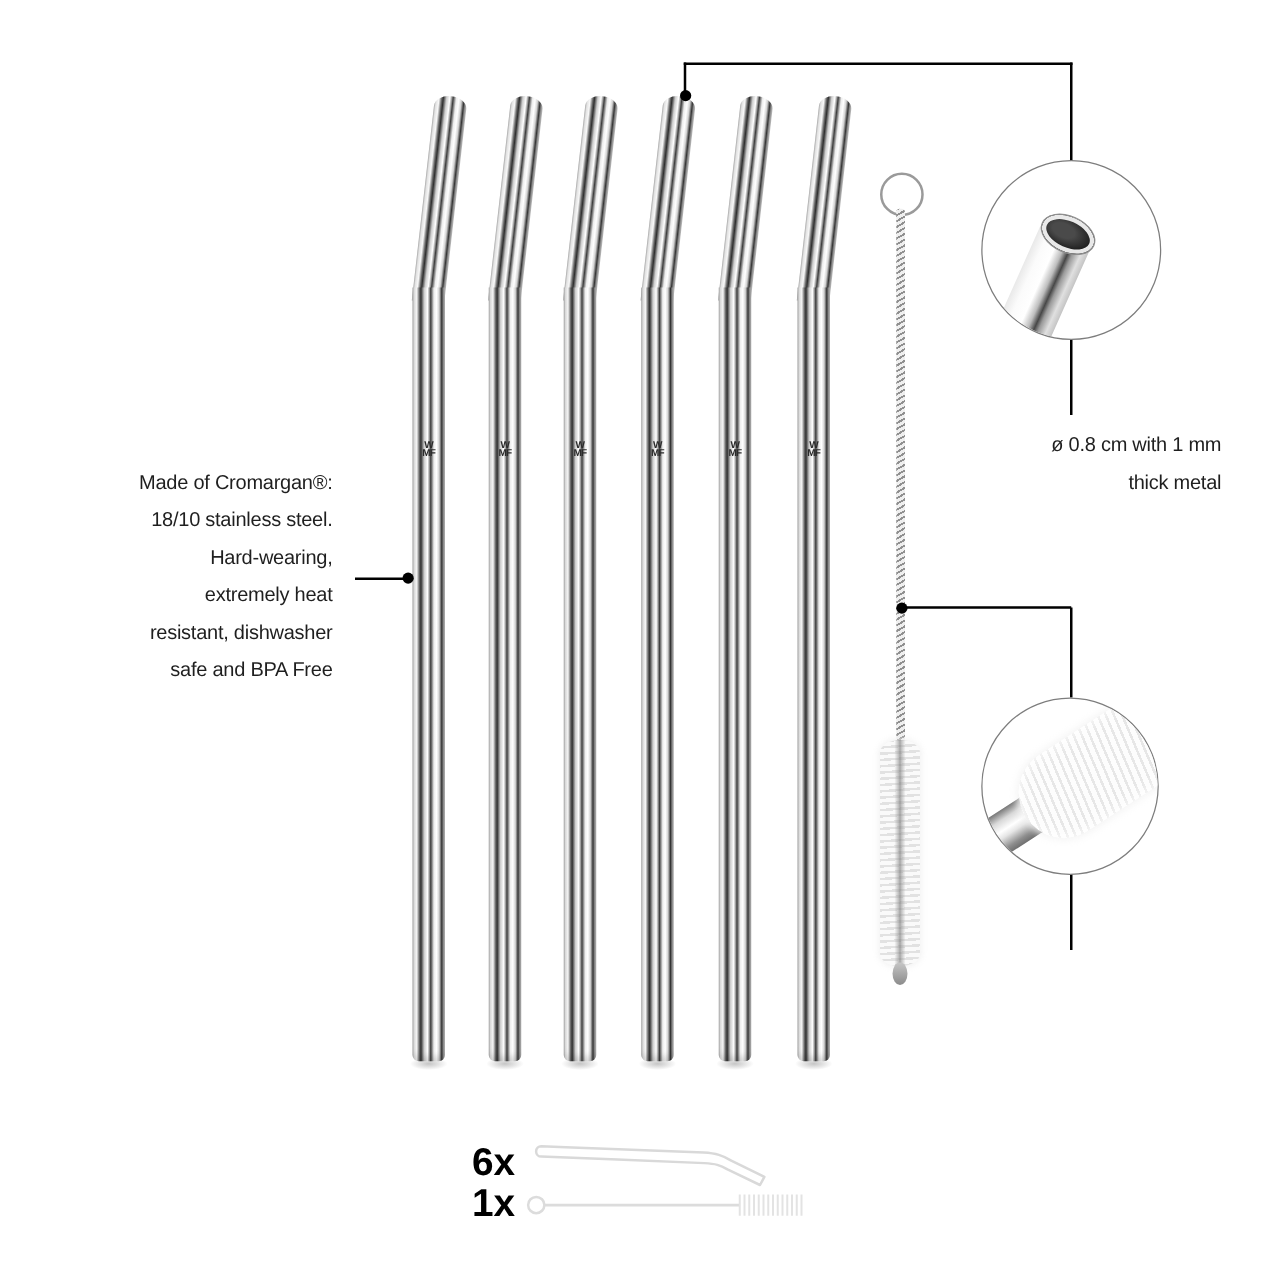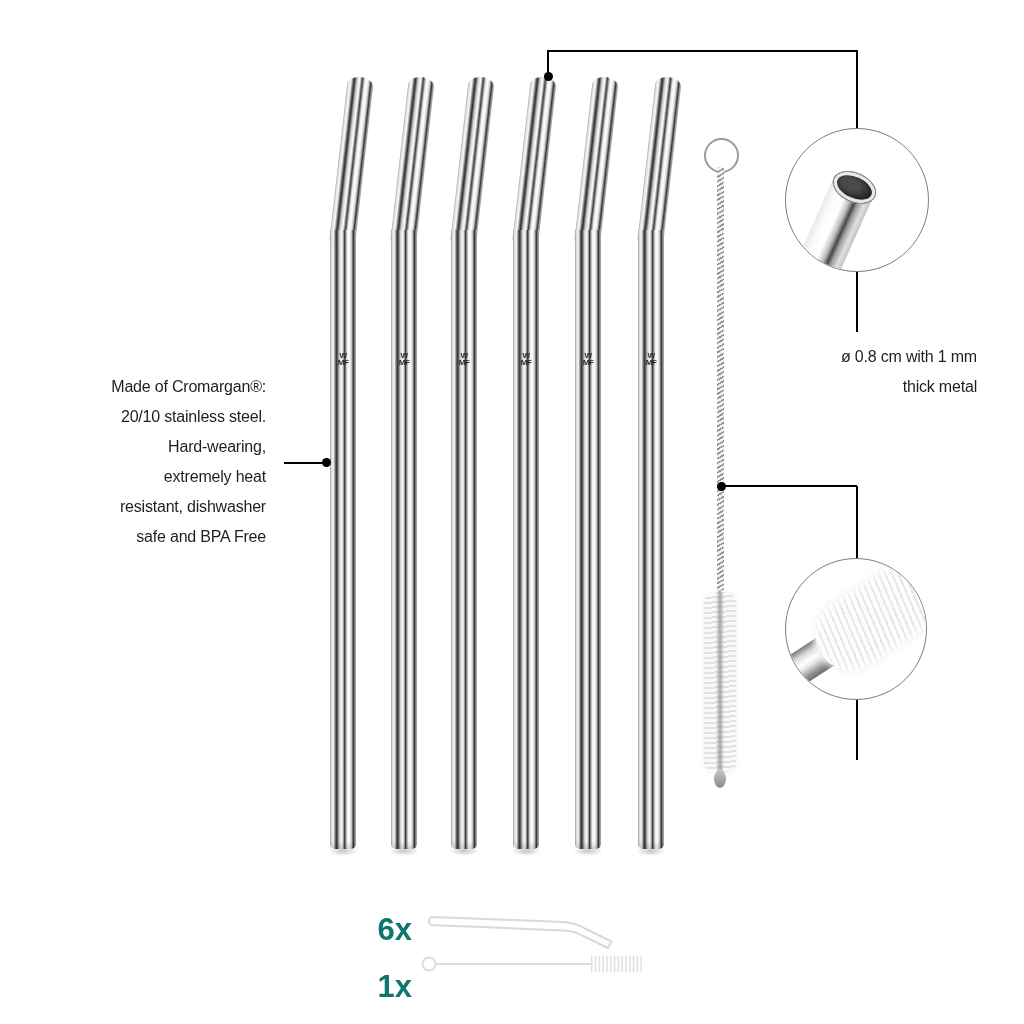--- a/index.html
+++ b/index.html
@@ -71,33 +71,33 @@
   .cb-band{position:absolute;left:64px;top:20px;width:14px;height:33px;
     background:linear-gradient(180deg,#1f1f1f,#7a7a7a 50%,#111);}
   .cb-bristles{position:absolute;left:60px;top:0;width:150px;height:72px;border-radius:36px;
     background:repeating-linear-gradient(100deg,#e7e7e7 0 2px,#fdfdfd 2px 6px);
     box-shadow:inset 0 0 12px #fff,0 0 6px 2px rgba(243,243,243,.85);}
   .cb-wire{position:absolute;left:182px;top:28px;width:24px;height:13px;border-radius:6px;
     background:repeating-linear-gradient(55deg,#3c3c3c 0 2.5px,#cfcfcf 2.5px 5px);}
 
   
   .legend-label{position:absolute;left:332px;width:80px;text-align:right;
-    font-size:31px;font-weight:bold;color:#0f766e;line-height:32px;}
+    font-size:31px;font-weight:bold;color:#000000;line-height:32px;}
   .legend-6x{top:914px;}
-  .legend-1x{top:947px;margin-top:24px;}
+  .legend-1x{top:947px;}
   .icon-straw{position:absolute;left:427px;top:914px;}
   .icon-brush{position:absolute;left:418px;top:948px;}
 </style>
 </head>
 <body>
 
 <div id="stage">
 
   <div class="note note-material pre">Made of Cromargan®:
-20/10 stainless steel.
+18/10 stainless steel.
 Hard-wearing,
 extremely heat
 resistant, dishwasher
 safe and BPA Free</div>
   <div class="note note-diameter pre">ø 0.8 cm with 1 mm
 thick metal</div>
 
   <div class="straw-shadow" style="left:328px"></div>
   <div class="straw-shadow" style="left:389px"></div>
   <div class="straw-shadow" style="left:449px"></div>

